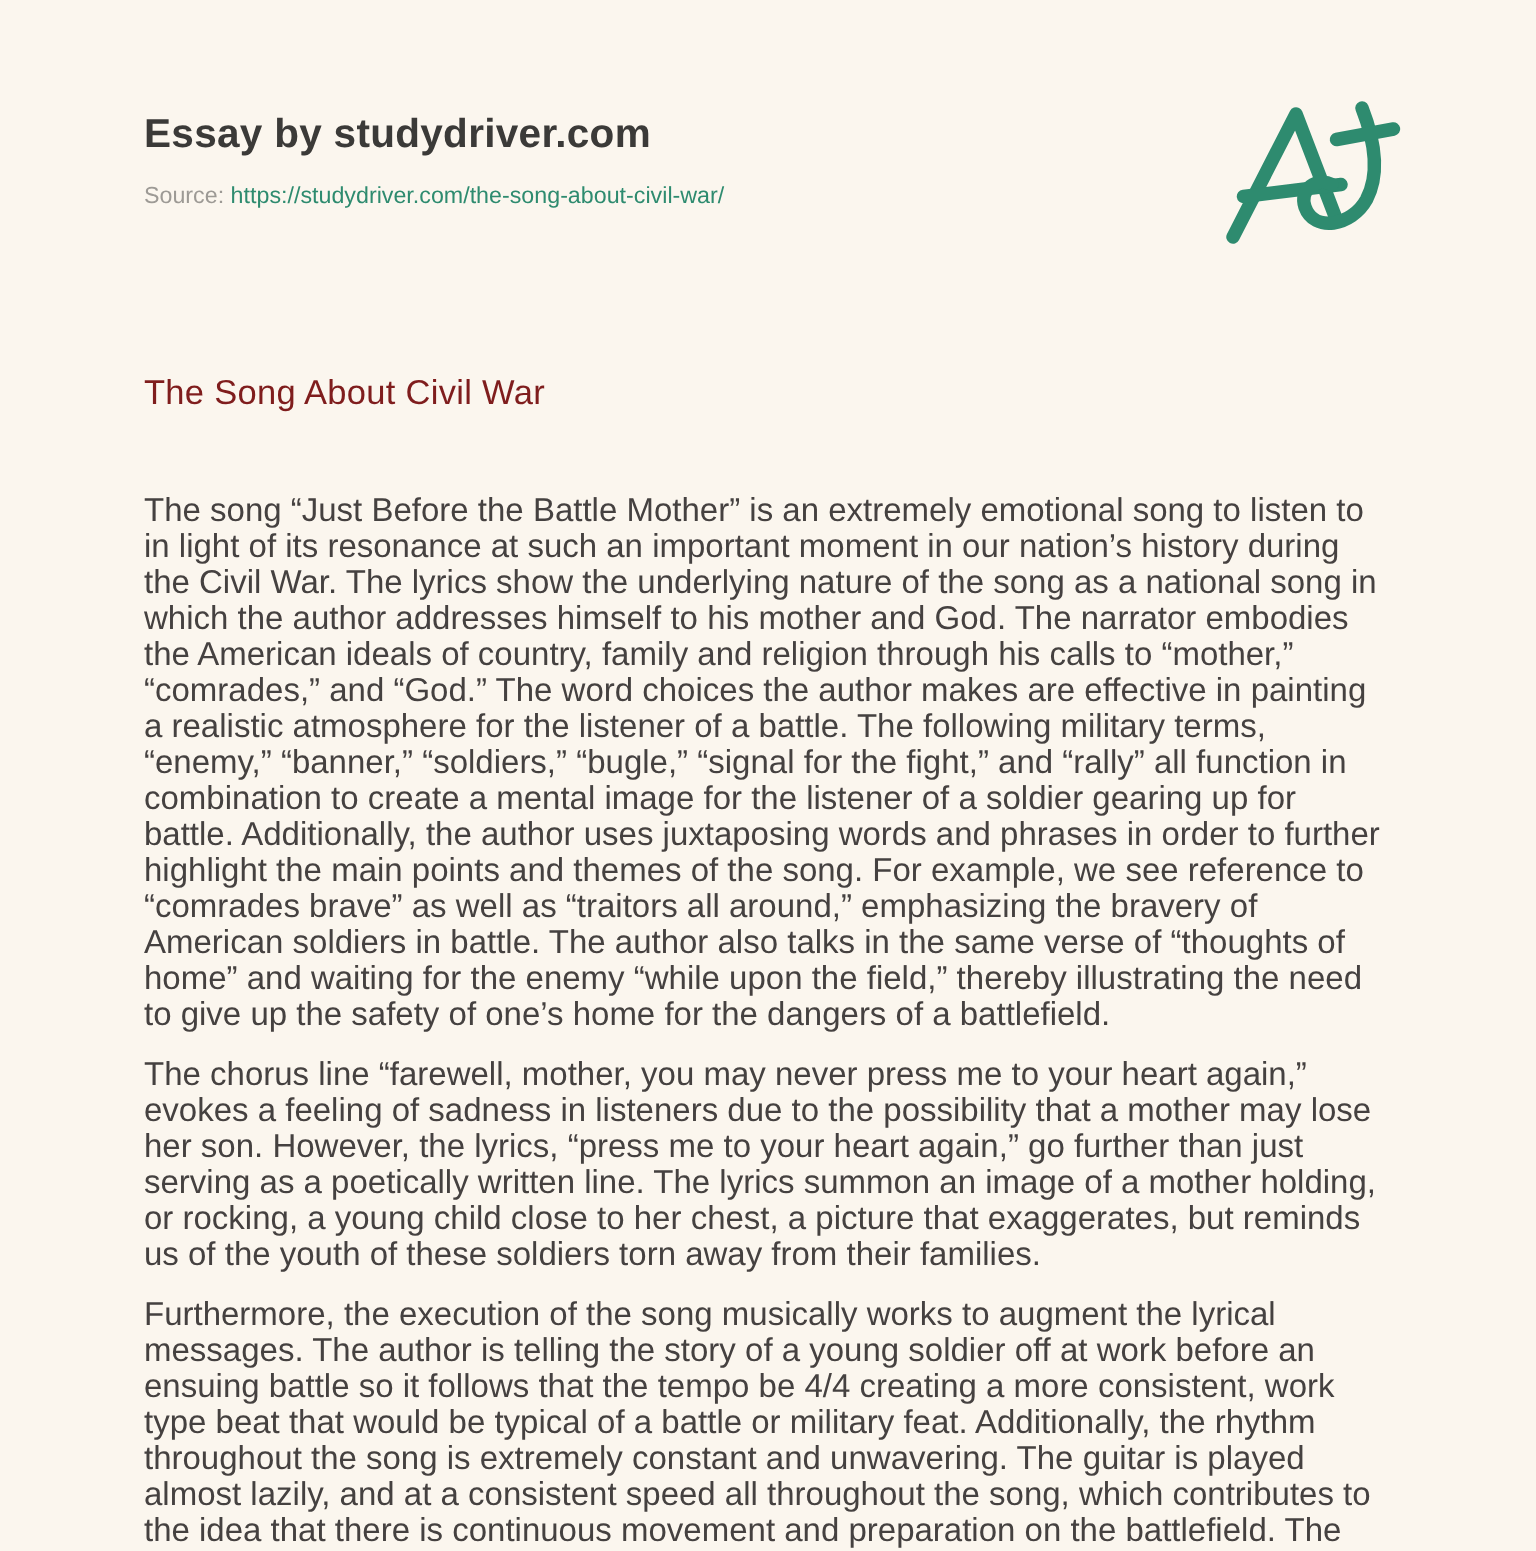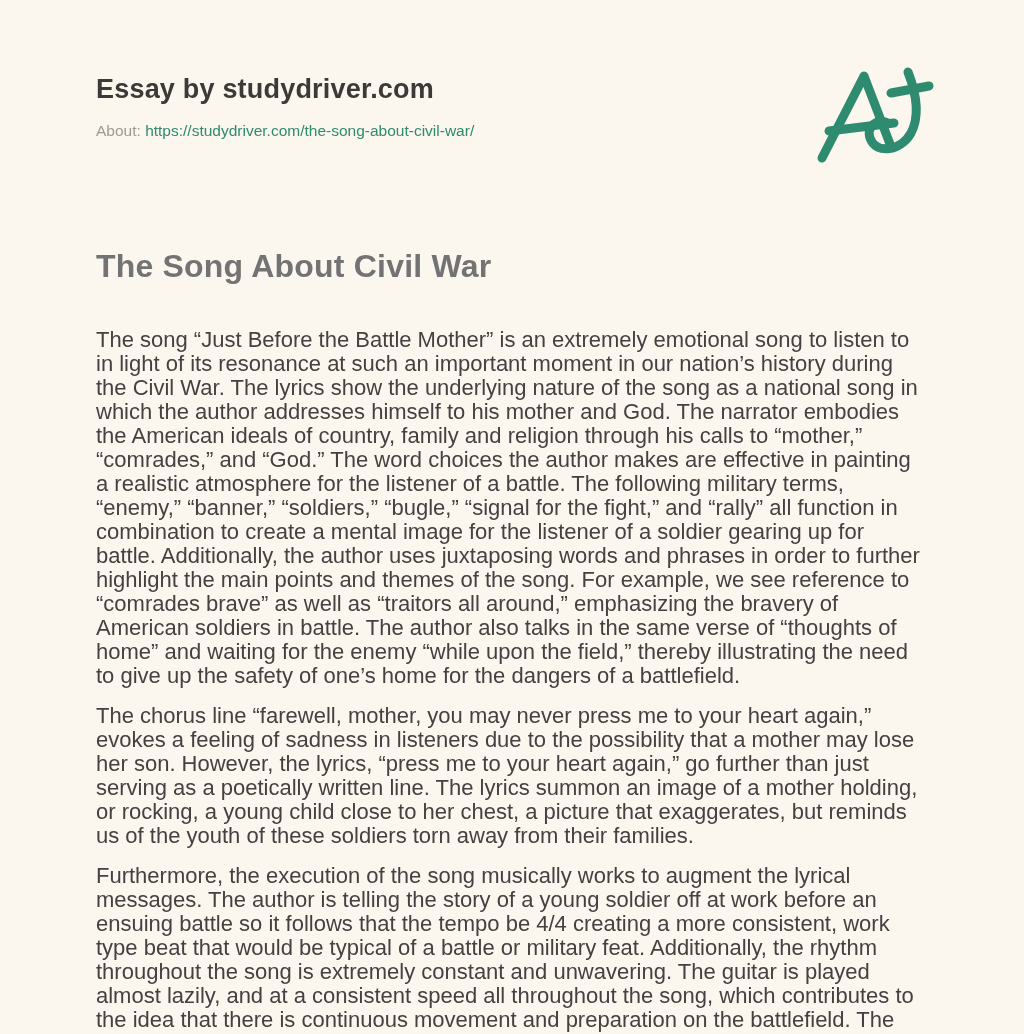--- a/index.html
+++ b/index.html
@@ -47,23 +47,23 @@
   }
   .logo svg {
     width: 100%;
     height: 100%;
   }
   .article-title {
     position: absolute;
     left: 96px;
     top: 248px;
     margin: 0;
-    font-size: 32px;
-    font-weight: 700;
-    color: #737373;
+    font-size: 23px;
+    font-weight: 400;
+    color: #7f1d1d;
     letter-spacing: 0.2px;
   }
   .article-body {
     position: absolute;
     left: 96px;
     top: 328px;
     width: 832px;
     height: 722px;
     overflow: hidden;
     color: #454140;
@@ -75,21 +75,21 @@
   }
 </style>
 </head>
 <body>
 
 <div class="page">
 
   <div class="byline">Essay by studydriver.com</div>
 
   <div class="source-line">
-    <span>About:</span>
+    <span>Source:</span>
     <a href="#">https://studydriver.com/the-song-about-civil-war/</a>
   </div>
 
   <div class="logo">
     <svg viewBox="0 0 128 106" fill="none" xmlns="http://www.w3.org/2000/svg">
 
       <path d="M 10 96 L 52 14 L 78 82" stroke="#2e8b6f" stroke-width="9" stroke-linecap="round" stroke-linejoin="round"></path>
 
       <path d="M 17 69 L 82 61" stroke="#2e8b6f" stroke-width="9" stroke-linecap="round"></path>
 

